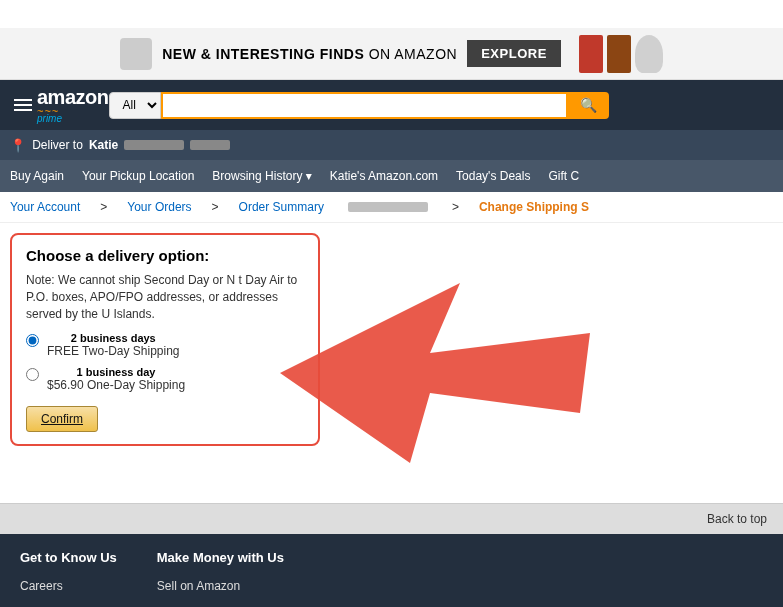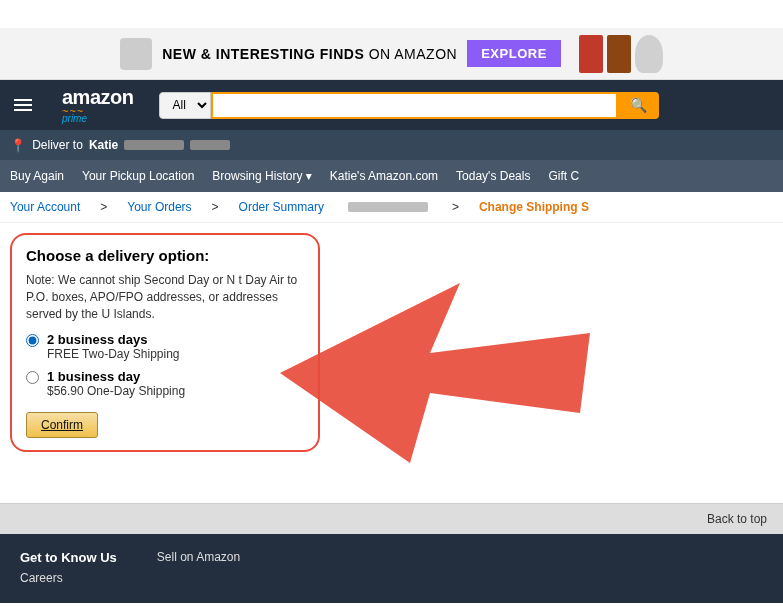--- a/index.html
+++ b/index.html
@@ -22,21 +22,21 @@
       background: #ccc;
       border-radius: 4px;
       flex-shrink: 0;
     }
     .banner-text {
       font-size: 14px;
       letter-spacing: 0.5px;
     }
     .banner-text strong { font-weight: 900; }
     .banner-explore {
-      background: #8b5cf6;
+      background: #404040;
       color: #fff;
       padding: 6px 14px;
       font-size: 13px;
       font-weight: bold;
       border: none;
       cursor: pointer;
       letter-spacing: 0.5px;
     }
     .banner-products {
       display: flex;
@@ -58,21 +58,21 @@
       background: #d0d0d0;
       border-radius: 50% 50% 30% 30%;
     }
 
     
     .header {
       background: #232f3e;
       display: flex;
       align-items: center;
       padding: 4px 10px;
-      gap: 26px;
+      gap: 1px;
       height: 50px;
     }
     .header-menu {
       color: #fff;
       font-size: 18px;
       cursor: pointer;
       display: flex;
       flex-direction: column;
       gap: 3px;
       padding: 4px;
@@ -201,21 +201,21 @@
     .main-content {
       padding: 10px 10px;
       position: relative;
       min-height: 280px;
       background: #fff;
     }
 
     
     .delivery-box {
       border: 2px solid #e74c3c;
-      border-radius: 16px;
+      border-radius: 8px;
       padding: 12px 14px;
       width: 310px;
       background: #fff;
       position: relative;
       z-index: 2;
     }
     .delivery-title {
       font-size: 15px;
       font-weight: bold;
       margin-bottom: 8px;
@@ -231,23 +231,24 @@
       display: flex;
       align-items: flex-start;
       gap: 8px;
       margin-bottom: 8px;
     }
     .delivery-option input[type="radio"] {
       margin-top: 2px;
       accent-color: #0066c0;
     }
     .delivery-option-text .days {
-      font-size: 13px;
+      font-size: 11px;
       font-weight: bold;
       color: #000;
+      text-align: center;
     }
     .delivery-option-text .price {
       font-size: 12px;
       color: #333;
     }
     .confirm-btn {
       background: linear-gradient(to bottom, #f7dfa5, #f0c14b);
       border: 1px solid #a88734;
       border-radius: 3px;
       padding: 5px 14px;
@@ -282,21 +283,21 @@
     .footer-dark {
       background: #232f3e;
       padding: 16px 20px;
       display: flex;
       gap: 40px;
     }
     .footer-col h4 {
       color: #fff;
       font-size: 13px;
       font-weight: bold;
-      margin-bottom: 6px;
+      margin-bottom: 14px;
     }
     .footer-col a {
       color: #ddd;
       font-size: 12px;
       display: block;
       text-decoration: none;
       margin-bottom: 2px;
     }
   </style>
 </head>
@@ -398,15 +399,16 @@
 </div>
 
 <div class="footer-back-to-top">Back to top</div>
 
 <div class="footer-dark">
   <div class="footer-col">
     <h4>Get to Know Us</h4>
     <a href="#">Careers</a>
   </div>
   <div class="footer-col">
+    <h4>Make Money with Us</h4>
     <a href="#">Sell on Amazon</a>
   </div>
 </div>
 
 </body></html>

